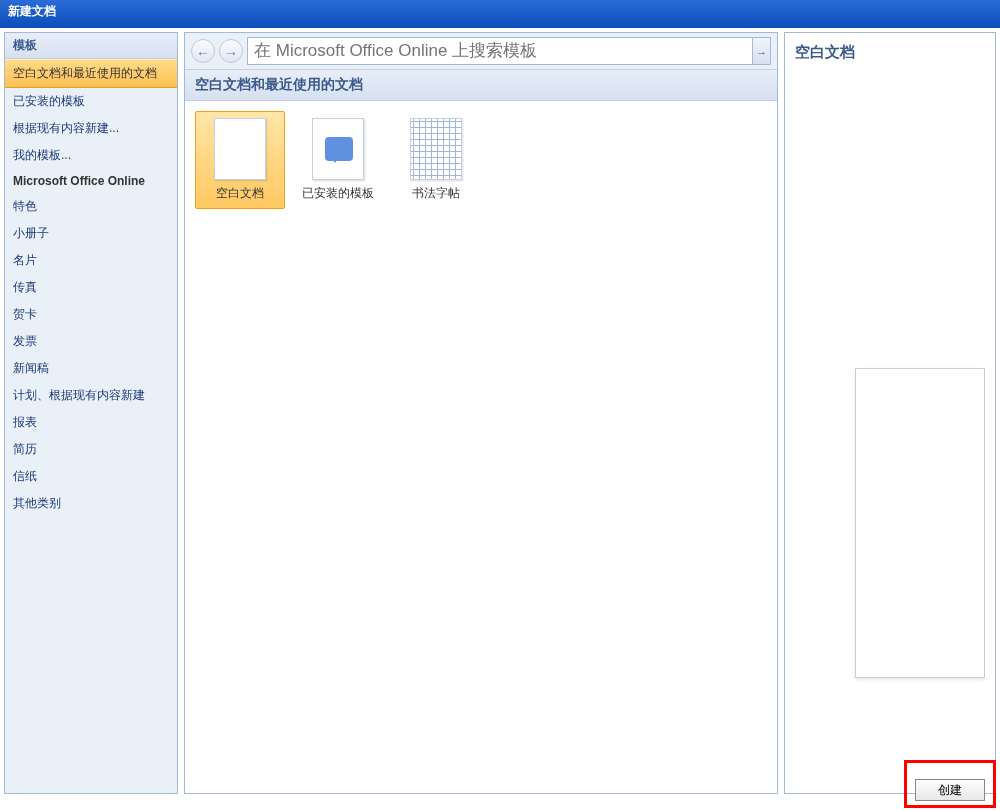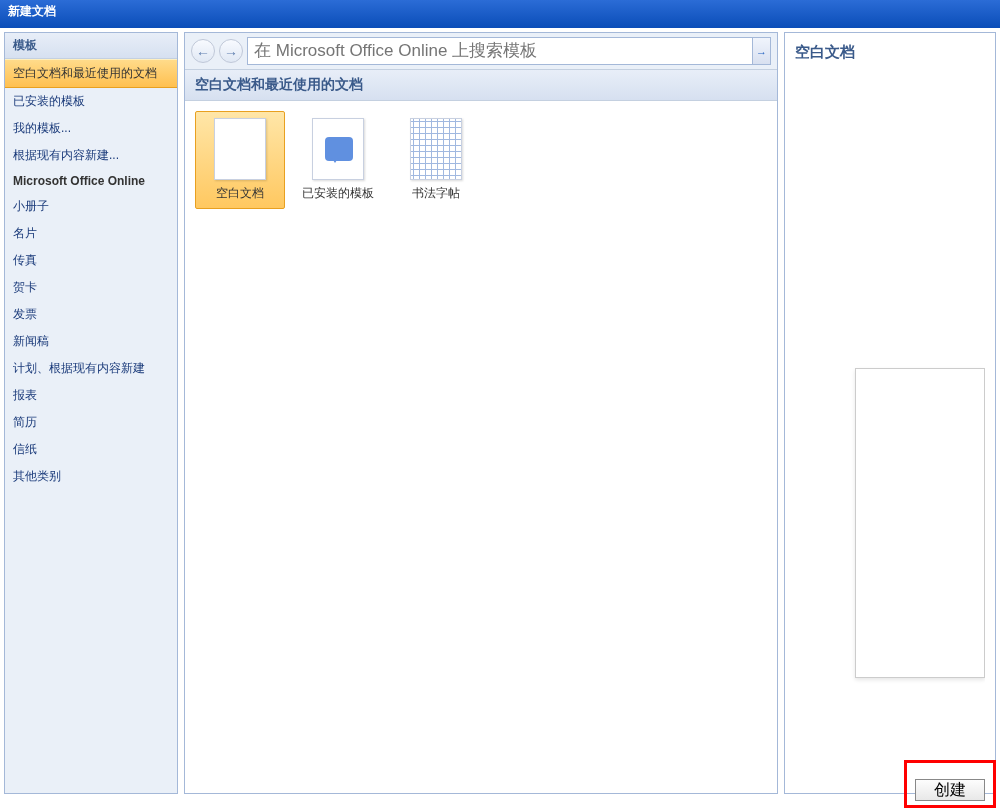--- a/index.html
+++ b/index.html
@@ -227,42 +227,43 @@
       display: flex;
       align-items: flex-end;
       justify-content: center;
       padding-bottom: 4px;
     }
     .create-button {
       width: 70px;
       height: 22px;
       background: linear-gradient(to bottom, #fdfdfd, #e8e8e8);
       border: 1px solid #888;
-      font-size: 16px;
+      font-size: 12px;
       cursor: pointer;
       font-family: inherit;
     }
   </style>
 </head>
 <body>
 
 <div class="title-bar">
   <span>新建文档</span>
 </div>
 
 <div class="content-area">
 
   <div class="sidebar">
     <div class="sidebar-header">模板</div>
     <div id="sidebar-items">
         <div class="sidebar-item selected"><span>空白文档和最近使用的文档</span></div>
         <div class="sidebar-item"><span>已安装的模板</span></div>
+        <div class="sidebar-item"><span>根据现有内容新建...</span></div>
         <div class="sidebar-item"><span>我的模板...</span></div>
-        <div class="sidebar-item"><span>根据现有内容新建...</span></div>
         <div class="sidebar-item section-header"><span>Microsoft Office Online</span></div>
+        <div class="sidebar-item"><span>特色</span></div>
         <div class="sidebar-item"><span>小册子</span></div>
         <div class="sidebar-item"><span>名片</span></div>
         <div class="sidebar-item"><span>传真</span></div>
         <div class="sidebar-item"><span>贺卡</span></div>
         <div class="sidebar-item"><span>发票</span></div>
         <div class="sidebar-item"><span>新闻稿</span></div>
         <div class="sidebar-item"><span>计划、根据现有内容新建</span></div>
         <div class="sidebar-item"><span>报表</span></div>
         <div class="sidebar-item"><span>简历</span></div>
         <div class="sidebar-item"><span>信纸</span></div>

